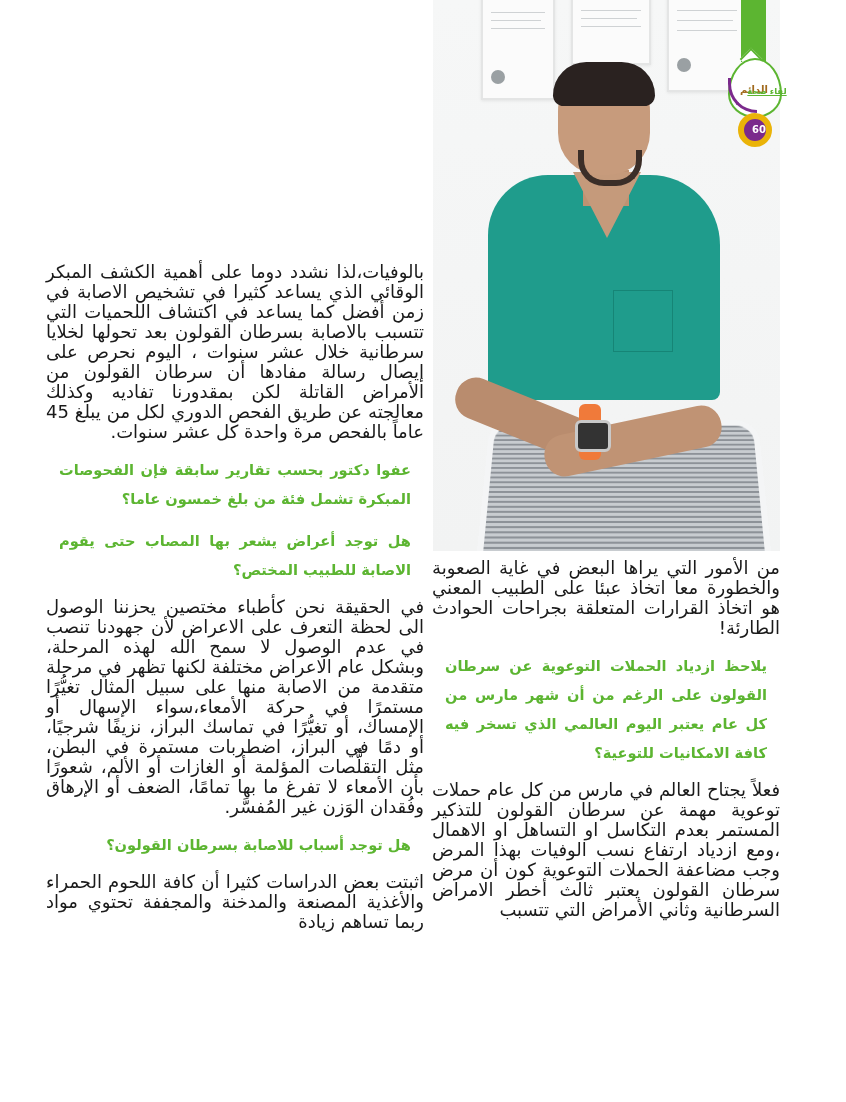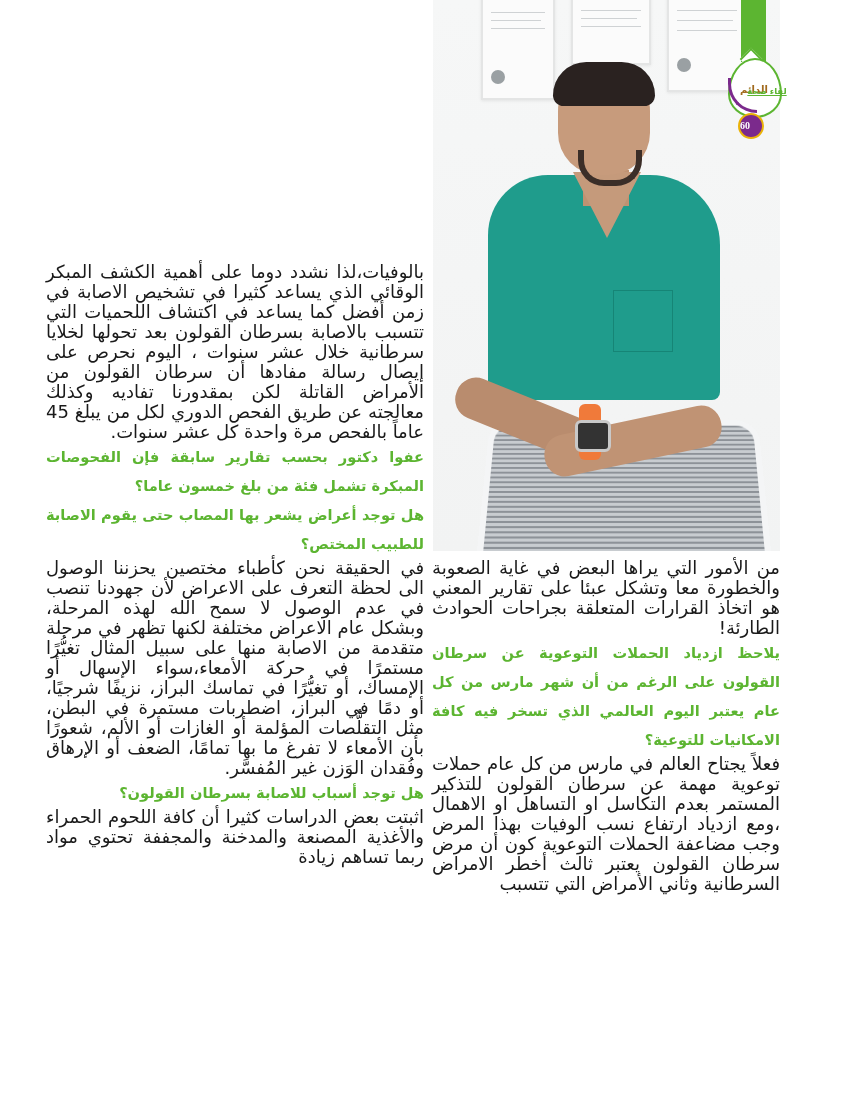--- a/index.html
+++ b/index.html
@@ -4,21 +4,21 @@
 <style>
   html, body { margin: 0; padding: 0; background: #ffffff; }
   body { width: 846px; height: 1102px; position: relative; overflow: hidden;
          font-family: "DejaVu Sans", sans-serif; color: #1a1a1a; }
 
   .col { position: absolute; direction: rtl; text-align: justify; text-align-last: right; }
   .col-left  { left: 46px;  width: 378px; top: 262px; }
   .col-right { left: 432px; width: 348px; top: 558px; }
 
   .col p { margin: 0; font-size: 18px; line-height: 20px; }
-  .col h3 { margin: 0; font-size: 14.6px; line-height: 29.1px; font-weight: bold; color: #5cb531; }
+  .col h3 { margin: 13px; font-size: 14.6px; line-height: 29.1px; font-weight: bold; color: #5cb531; }
 
   
   .photo { position: absolute; left: 433px; top: 0; width: 347px; height: 551px;
            background: linear-gradient(180deg, #f6f7f7 0%, #f2f3f3 100%); overflow: hidden; }
   .cert { position: absolute; background: #fbfbfb; border: 2px solid #e4e5e5; box-shadow: 0 1px 3px rgba(0,0,0,0.08); }
   .cert .seal { position: absolute; width: 14px; height: 14px; border-radius: 50%; background: #9aa0a3; }
   .cert .line { position: absolute; height: 1px; background: #cfd2d4; }
   .head { position: absolute; left: 125px; top: 65px; width: 92px; height: 110px;
           background: #c79b7c; border-radius: 46px 46px 42px 42px; }
   .hair { position: absolute; left: 120px; top: 62px; width: 102px; height: 44px;
@@ -49,22 +49,22 @@
                 transform: none; }
   .badge-tip { position: absolute; left: 15px; top: -7px; width: 14px; height: 14px; background: #fff;
                border-left: 2px solid #5cb531; border-top: 2px solid #5cb531; transform: rotate(45deg); }
   .badge-purple { position: absolute; left: 0; top: 20px; width: 26px; height: 32px;
                   border-left: 3px solid #7b2a8c; border-bottom: 3px solid #7b2a8c; border-radius: 0 0 0 30px; }
   .badge-logo { position: absolute; left: 0; width: 52px; top: 26px; text-align: center; direction: rtl;
                 font-size: 10px; font-weight: bold; color: #a26b1f; line-height: 11px; }
   .badge-sub { position: absolute; left: 13px; width: 52px; top: 28px; text-align: center; direction: rtl;
                font-size: 8.5px; font-weight: bold; color: #5cb531; line-height: 10px; text-decoration: underline; }
   .page-num { position: absolute; left: 738px; top: 113px; width: 22px; height: 22px; border-radius: 50%;
-              background: #7b2a8c; border: 2px solid #eab308; color: #fff; font-size: 10px; font-weight: bold;
-              text-align: left; line-height: 22px; font-family: Liberation Serif, serif; }
+              background: #7b2a8c; border: 6px solid #eab308; color: #fff; font-size: 10px; font-weight: bold;
+              text-align: right; line-height: 22px; }
 </style>
 </head>
 <body>
 
 <div class="photo">
   <div class="cert" style="left:48px; top:-4px; width:70px; height:100px;">
     <div class="line" style="left:8px; top:14px; width:54px;"></div>
     <div class="line" style="left:8px; top:22px; width:50px;"></div>
     <div class="line" style="left:8px; top:30px; width:54px;"></div>
     <div class="seal" style="left:8px; top:72px;"></div>
@@ -108,16 +108,16 @@
 <div class="col col-left">
   <p>بالوفيات،لذا نشدد دوما على أهمية الكشف المبكر الوقائي الذي يساعد كثيرا في تشخيص الاصابة في زمن أفضل كما يساعد في اكتشاف اللحميات التي تتسبب بالاصابة بسرطان القولون بعد تحولها لخلايا سرطانية خلال عشر سنوات ، اليوم نحرص على إيصال رسالة مفادها أن سرطان القولون من الأمراض القاتلة لكن بمقدورنا تفاديه وكذلك معالجته عن طريق الفحص الدوري لكل من يبلغ 45 عاماً بالفحص مرة واحدة كل عشر سنوات.</p>
   <h3>عفوا دكتور بحسب تقارير سابقة فإن الفحوصات المبكرة تشمل فئة من بلغ خمسون عاما؟</h3>
   <h3>هل توجد أعراض يشعر بها المصاب حتى يقوم الاصابة للطبيب المختص؟</h3>
   <p>في الحقيقة نحن كأطباء مختصين يحزننا الوصول الى لحظة التعرف على الاعراض لأن جهودنا تنصب في عدم الوصول لا سمح الله لهذه المرحلة، وبشكل عام الاعراض مختلفة لكنها تظهر في مرحلة متقدمة من الاصابة منها على سبيل المثال تغيُّرًا مستمرًا في حركة الأمعاء،سواء الإسهال أو الإمساك، أو تغيُّرًا في تماسك البراز، نزيفًا شرجيًا، أو دمًا في البراز، اضطربات مستمرة في البطن، مثل التقلُّصات المؤلمة أو الغازات أو الألم، شعورًا بأن الأمعاء لا تفرغ ما بها تمامًا، الضعف أو الإرهاق وفُقدان الوَزن غير المُفسَّر.</p>
   <h3>هل توجد أسباب للاصابة بسرطان القولون؟</h3>
   <p>اثبتت بعض الدراسات كثيرا أن كافة اللحوم الحمراء والأغذية المصنعة والمدخنة والمجففة تحتوي مواد ربما تساهم  زيادة</p>
 </div>
 
 <div class="col col-right">
-  <p>من الأمور التي يراها البعض في غاية الصعوبة والخطورة معا وتشكل عبئا على تقارير المعني هو اتخاذ القرارات المتعلقة بجراحات الحوادث الطارئة!</p>
+  <p>من الأمور التي يراها البعض في غاية الصعوبة والخطورة معا اتخاذ عبئا على الطبيب المعني هو اتخاذ القرارات المتعلقة بجراحات الحوادث الطارئة!</p>
   <h3>يلاحظ ازدياد الحملات التوعوية عن سرطان القولون على الرغم من أن شهر مارس من كل عام يعتبر اليوم العالمي الذي تسخر فيه كافة الامكانيات للتوعية؟</h3>
   <p>فعلاً يجتاح العالم في مارس من كل عام حملات توعوية مهمة عن سرطان القولون للتذكير المستمر بعدم التكاسل او التساهل او الاهمال  ،ومع ازدياد ارتفاع نسب الوفيات بهذا المرض وجب مضاعفة الحملات التوعوية كون أن مرض سرطان القولون يعتبر ثالث أخطر الامراض السرطانية وثاني الأمراض التي تتسبب</p>
 </div>
 
 </body></html>

